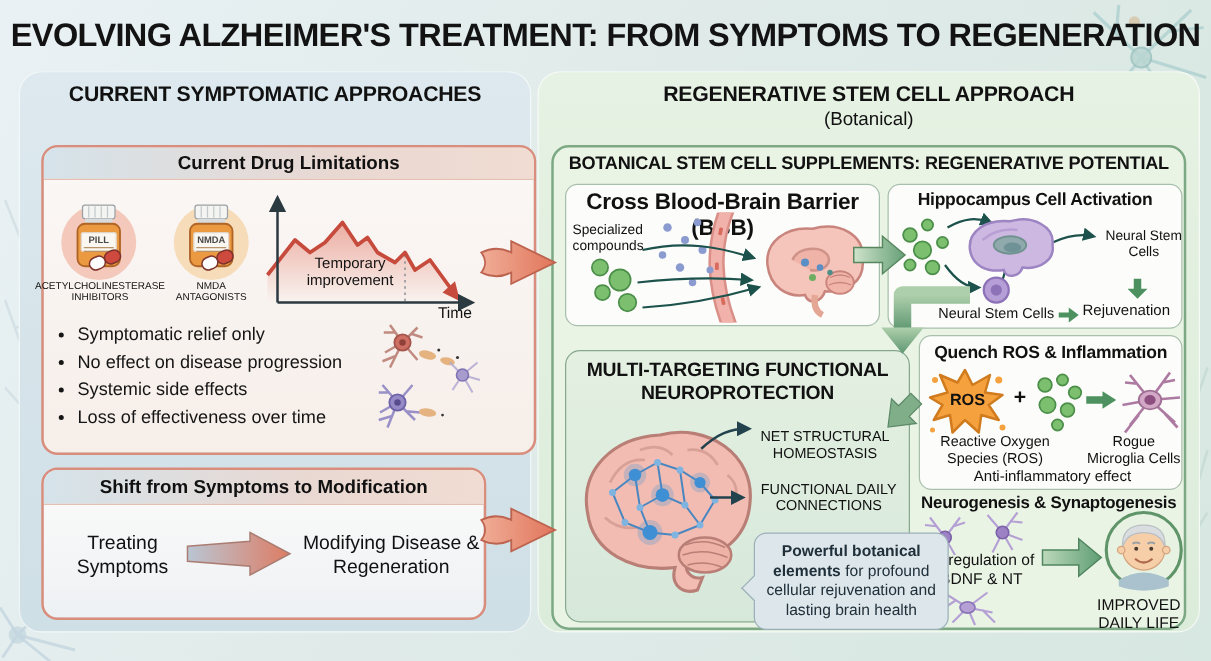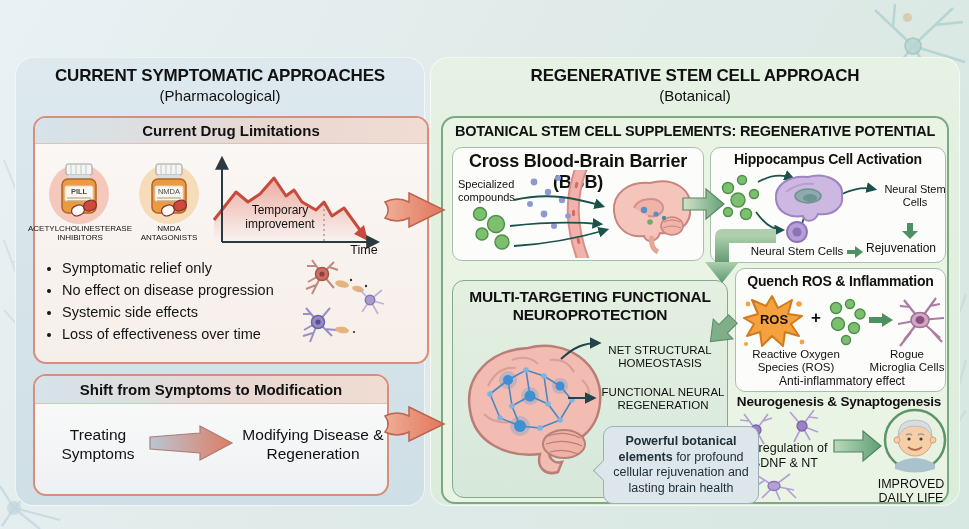--- a/index.html
+++ b/index.html
@@ -56,24 +56,24 @@
     <g stroke="#c4d5de" stroke-width="2" fill="none" opacity="0.55">
       <path d="M4,10 L24,60 M14,36 L28,30 M4,90 L22,140 M12,112 L28,110 M4,160 L20,178"></path>
     </g>
   </svg>
   <svg class="abs" style="left:944px;top:290px;width:25px;height:140px" viewBox="0 0 25 140">
     <g stroke="#b9d2cc" stroke-width="2" fill="none" opacity="0.5">
       <path d="M22,4 L6,50 M14,28 L2,24 M22,70 L8,120 M22,120 L10,139"></path>
     </g>
   </svg>
 
+  <div class="abs ctr main-title" style="left:0;top:13px;width:969px">EVOLVING ALZHEIMER'S TREATMENT: FROM SYMPTOMS TO REGENERATION</div>
 
   <div class="abs panel panel-left" style="left:15px;top:57px;width:410px;height:449px"></div>
   <div class="abs ctr panel-title" style="left:25px;top:66px;width:390px">CURRENT SYMPTOMATIC APPROACHES</div>
-  <div class="abs ctr panel-sub" style="left:25px;top:87px;width:390px">(Pharmacological)</div>
 
   <div class="abs sbox sbox-drug" style="left:33px;top:116px;width:396px;height:248px">
     <div class="strip" style="height:26px;line-height:26px;font-size:15px">Current Drug Limitations</div>
   </div>
 
   <svg class="abs" style="left:48px;top:158px;width:62px;height:66px" viewBox="0 0 62 66">
     <circle cx="31" cy="36" r="30" fill="#f4c9bb"></circle>
     <rect x="18" y="6" width="26" height="11" rx="2" fill="#f4f4f2" stroke="#9aa0a3" stroke-width="1"></rect>
     <path d="M23,7 V16 M28,7 V16 M33,7 V16 M38,7 V16" stroke="#c3c8ca" stroke-width="1"></path>
     <rect x="20" y="17" width="22" height="4" fill="#d9dcdd"></rect>
@@ -94,21 +94,21 @@
     <path d="M23,7 V16 M28,7 V16 M33,7 V16 M38,7 V16" stroke="#c3c8ca" stroke-width="1"></path>
     <rect x="20" y="17" width="22" height="4" fill="#d9dcdd"></rect>
     <rect x="14" y="21" width="34" height="34" rx="6" fill="#ec9a41" stroke="#b06527" stroke-width="1.5"></rect>
     <rect x="17" y="28" width="28" height="15" rx="1.5" fill="#faf6f0" stroke="#e2d6c8" stroke-width="1"></rect>
     <path d="M19,40 H43 M19,43 H43" stroke="#b8926a" stroke-width="1"></path>
     <g transform="translate(36,50) rotate(-22)">
       <rect x="-13" y="-5" width="13" height="10" rx="5" fill="#fdfdfd" stroke="#7e322c" stroke-width="1.2"></rect>
       <rect x="0" y="-5" width="13" height="10" rx="5" fill="#cf4a3e" stroke="#7e322c" stroke-width="1.2"></rect>
     </g>
   </svg>
-  <div class="abs ctr" style="left:152px;top:187px;width:34px;font-size:7.5px;font-weight:400;color:#4a4a4a">NMDA</div>
+  <div class="abs ctr" style="left:152px;top:187px;width:34px;font-size:7.5px;font-weight:700;color:#4a4a4a">NMDA</div>
   <div class="abs ctr small-lbl" style="left:130px;top:224px;width:78px;font-size:8px">NMDA ANTAGONISTS</div>
 
   <svg class="abs" style="left:210px;top:146px;width:180px;height:112px" viewBox="0 0 180 112">
     <defs>
       <linearGradient id="redFill" x1="0" y1="0" x2="0" y2="1">
         <stop offset="0" stop-color="#e0715e" stop-opacity=".55"></stop>
         <stop offset="1" stop-color="#e0715e" stop-opacity="0"></stop>
       </linearGradient>
       <marker id="mAxis" viewBox="0 0 10 10" refX="7" refY="5" markerWidth="7" markerHeight="7" orient="auto-start-reverse">
         <path d="M0,0 L10,5 L0,10 Z" fill="#2b3940"></path>
@@ -330,21 +330,21 @@
   </svg>
   <div class="abs ctr small-lbl" style="left:602px;top:344px;width:116px;font-size:11.5px">NET STRUCTURAL HOMEOSTASIS</div>
   <svg class="abs" style="left:566px;top:390px;width:36px;height:16px" viewBox="0 0 36 16">
     <defs>
         <marker id="mFun" viewBox="0 0 10 10" refX="7" refY="5" markerWidth="6" markerHeight="6" orient="auto">
       <path d="M0,0 L10,5 L0,10 Z" fill="#22424e"></path>
         </marker>
       </defs>
     <path d="M2,8 L27,8" fill="none" stroke="#22424e" stroke-width="2" marker-end="url(#mFun)"></path>
   </svg>
-  <div class="abs ctr small-lbl" style="left:600px;top:386px;width:126px;font-size:11.5px">FUNCTIONAL NEURAL REGENERATION</div>
+  <div class="abs ctr small-lbl" style="left:600px;top:386px;width:126px;font-size:11.5px">FUNCTIONAL DAILY CONNECTIONS</div>
 
   <div class="abs gbox" style="left:735px;top:268px;width:211px;height:124px"></div>
   <div class="abs ctr gbox-title" style="left:737px;top:273px;width:207px">Quench ROS &amp; Inflammation</div>
   <svg class="abs" style="left:742px;top:292px;width:64px;height:58px" viewBox="0 0 64 58">
     <path d="M30,4 L36,16 L50,8 L46,22 L60,24 L49,32 L57,44 L43,40 L41,54 L30,44 L20,54 L18,40 L5,44 L12,32 L2,26 L16,22 L10,8 L24,14 Z" fill="#f5a13d" stroke="#d07b1e" stroke-width="2" stroke-linejoin="round"></path>
     <circle cx="6" cy="12" r="2.4" fill="#f5a13d"></circle>
       <circle cx="57" cy="12" r="2.8" fill="#f5a13d"></circle>
       <circle cx="4" cy="52" r="2" fill="#f5a13d"></circle>
       <circle cx="60" cy="50" r="2.4" fill="#f5a13d"></circle>
   </svg>

